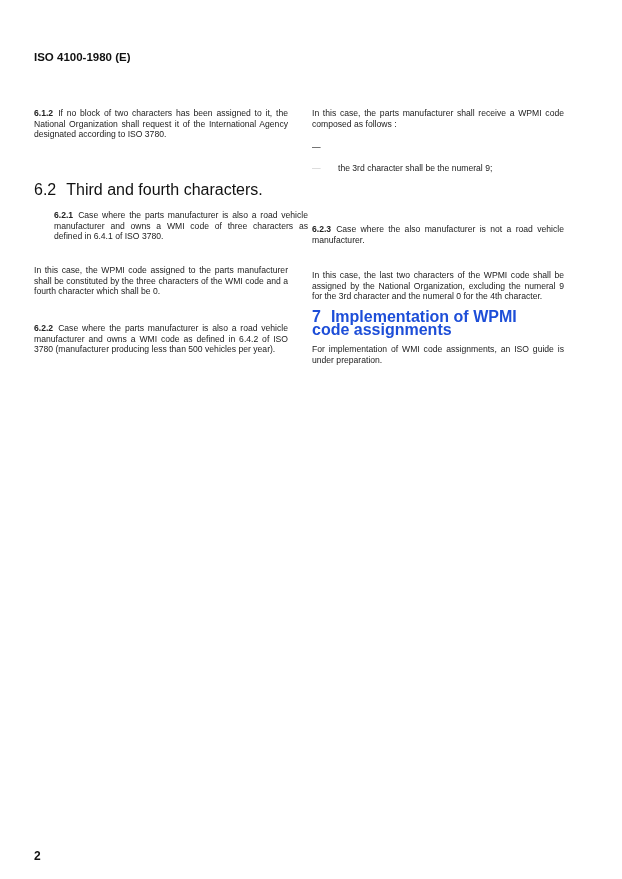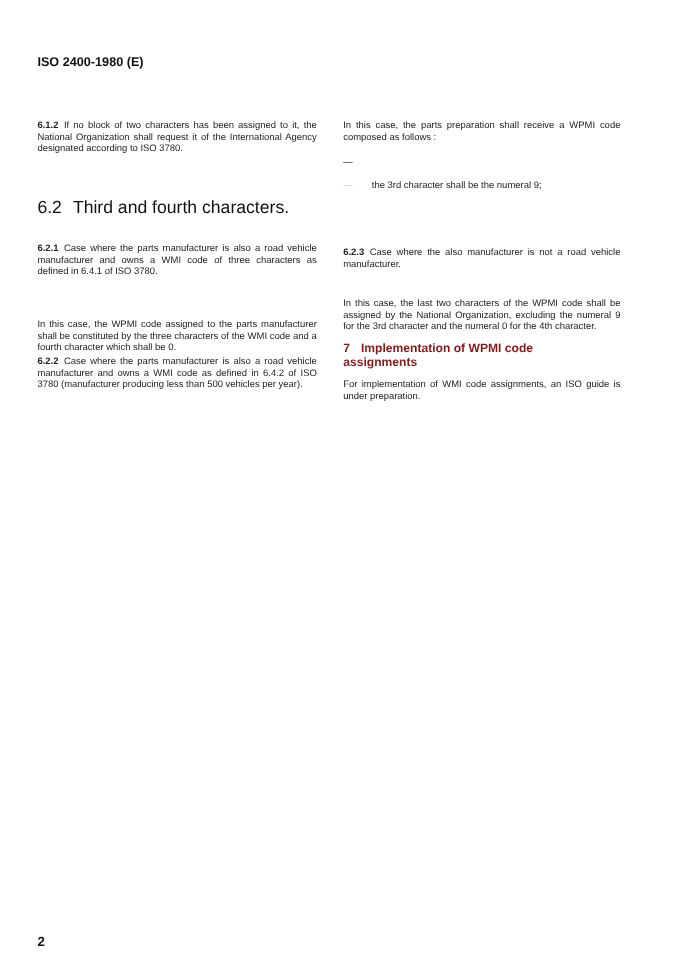--- a/index.html
+++ b/index.html
@@ -4,55 +4,55 @@
   <style>
     html, body { margin: 0; padding: 0; background: #ffffff; }
     body { width: 622px; height: 879px; position: relative; overflow: hidden;
       font-family: "Liberation Sans", sans-serif; color: #1a1a1a; }
     .abs { position: absolute; }
     .header { left: 34px; top: 51px; font-size: 11.5px; font-weight: bold; color: #111; }
     .p { font-size: 8.6px; line-height: 10.6px; color: #222; text-align: justify; }
     .num { font-weight: bold; margin-right: 5px; }
     .h2 { font-size: 16px; font-weight: normal; color: #111; }
     .h2 .n { margin-right: 10px; }
-    .h1 { font-size: 11px; font-weight: bold; color: #7f1d1d; line-height: 12.5px; }
+    .h1 { font-size: 16px; font-weight: bold; color: #1d4ed8; line-height: 12.5px; }
     .h1 .n { margin-right: 10px; }
     .li { font-size: 8.6px; line-height: 10.6px; color: #222; display: flex; }
     .dash { width: 26px; flex: none; }
     .pagenum { left: 34px; top: 849px; font-size: 12px; font-weight: bold; color: #111; }
     .col-l { left: 34px; width: 254px; }
     .col-r { left: 312px; width: 252px; }
   </style>
 </head>
 <body>
 
-<div class="abs header">ISO 2400-1980 (E)</div>
+<div class="abs header">ISO 4100-1980 (E)</div>
 
 <div class="abs p col-l" style="top:108px;">
   <span class="num">6.1.2</span><span>If no block of two characters has been assigned to it, the National Organization shall request it of the International Agency designated according to ISO 3780.</span>
 </div>
 
 <div class="abs h2 col-l" style="top:181px;">
   <span class="n">6.2</span><span>Third and fourth characters.</span>
 </div>
 
-<div class="abs p col-l" style="top:220px;">
+<div class="abs p col-l" style="top:210px;margin-left:20px;">
   <span class="num">6.2.1</span><span>Case where the parts manufacturer is also a road vehicle manufacturer and owns a WMI code of three characters as defined in 6.4.1 of ISO 3780.</span>
 </div>
 
-<div class="abs p col-l" style="top:265px;margin-top:24px;">
+<div class="abs p col-l" style="top:265px;">
   <span>In this case, the WPMI code assigned to the parts manufacturer shall be constituted by the three characters of the WMI code and a fourth character which shall be 0.</span>
 </div>
 
 <div class="abs p col-l" style="top:323px;">
   <span class="num">6.2.2</span><span>Case where the parts manufacturer is also a road vehicle manufacturer and owns a WMI code as defined in 6.4.2 of ISO 3780 (manufacturer producing less than 500 vehicles per year).</span>
 </div>
 
 <div class="abs p col-r" style="top:108px;">
-  <span>In this case, the parts preparation shall receive a WPMI code composed as follows :</span>
+  <span>In this case, the parts manufacturer shall receive a WPMI code composed as follows :</span>
 </div>
 
 <div class="abs col-r" style="top:142px;">
   <div class="li" style="margin-bottom:10px;">
     <span class="dash">—</span>
   </div>
   <div class="li" style="margin-bottom:10px;">
     <span class="dash" style="color:#ccc;">—</span>
     <span>the 3rd character shall be the numeral 9;</span>
   </div>

